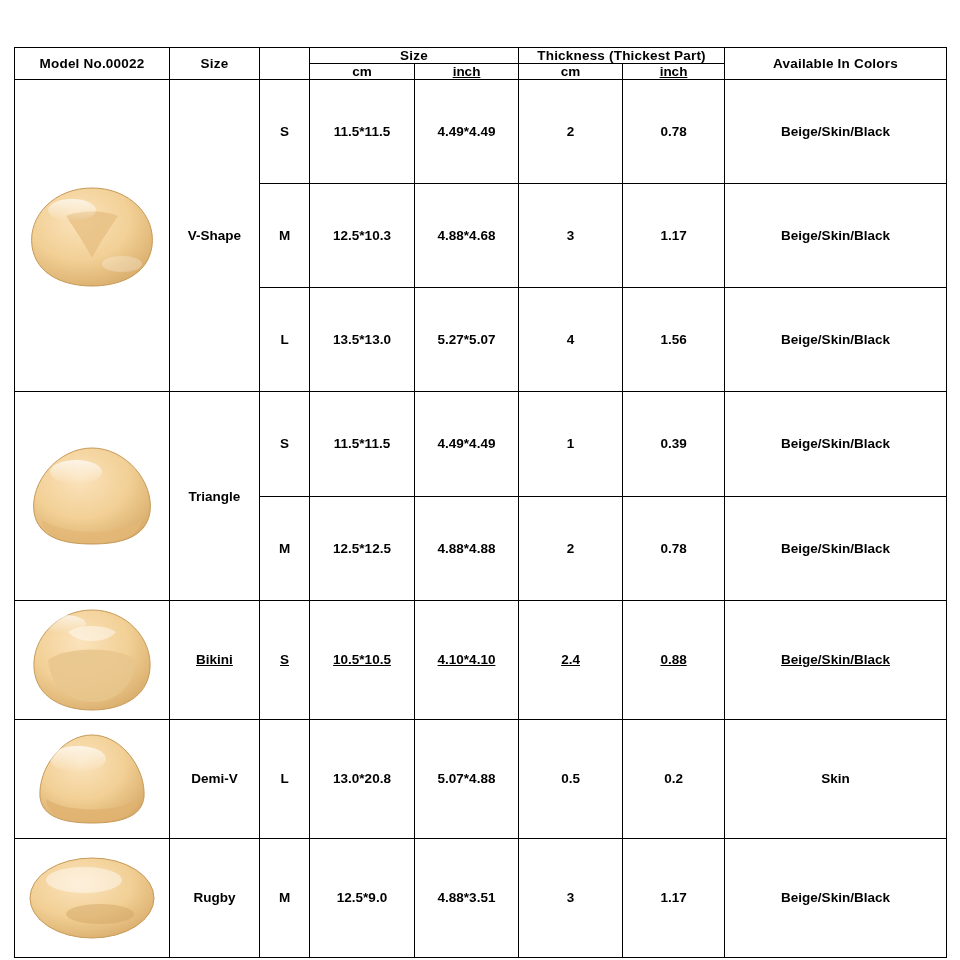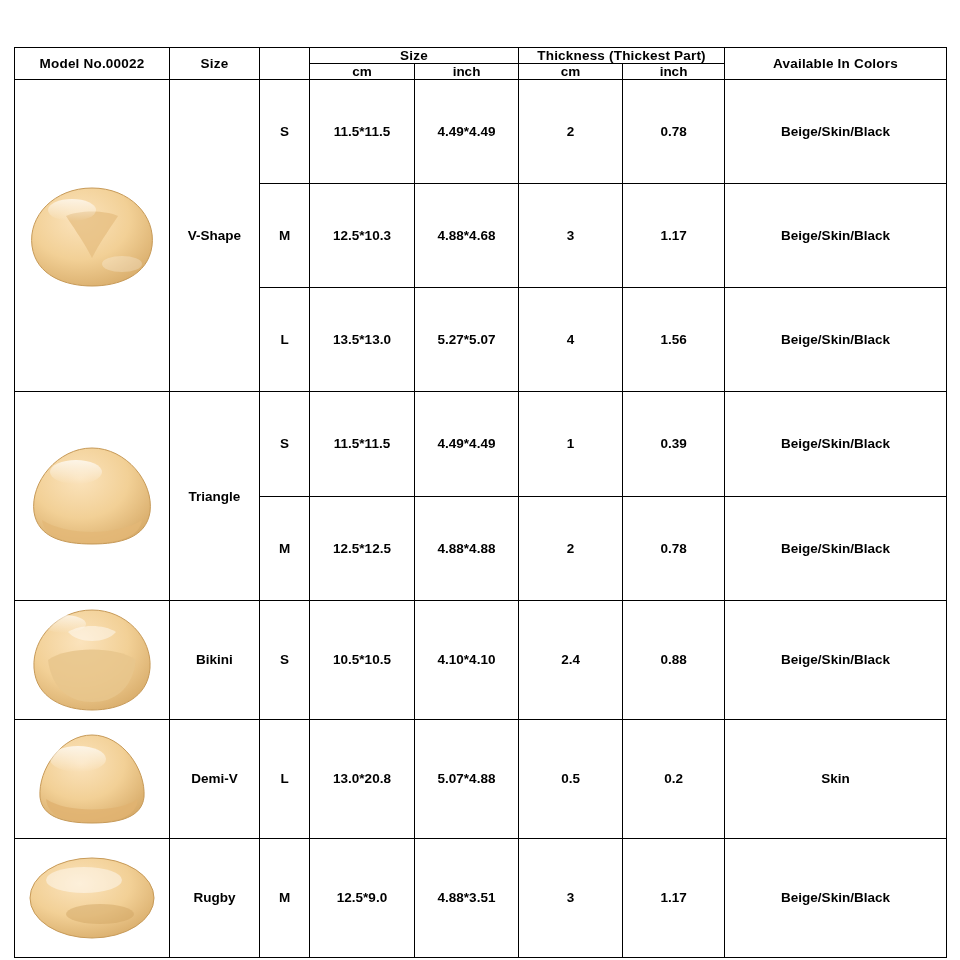--- a/index.html
+++ b/index.html
@@ -39,20 +39,21 @@
   }
   
   .hdr {
     background: #000000;
     color: #ffffff;
     border-color: #000000 !important;
   }
   .hdr-yellow {
     background: #ffe800;
     color: #000000;
+    text-decoration: underline;
   }
   .hdr-cell-title {
     font-size: 14px;
     letter-spacing: 0.2px;
   }
   .hdr-sub {
     font-size: 13.5px;
   }
   
   col.c-img   { width: 155px; }
@@ -194,21 +195,21 @@
           <td class="colors">Beige/Skin/Black</td>
         </tr>
         <tr class="row-h-1" style="height: 104.125px;">
           <td class="size-letter">M</td>
           <td class="cell-plain">12.5*12.5</td>
           <td class="cell-yellow cell-red">4.88*4.88</td>
           <td class="cell-plain">2</td>
           <td class="cell-yellow cell-plain">0.78</td>
           <td class="colors">Beige/Skin/Black</td>
         </tr>
-        <tr class="row-h-1" style="height: 104.125px;">
+        <tr class="row-h-1" style="height: 104.125px; text-decoration: underline;">
           <td class="img-cell" rowspan="1">
             <div class="prod">
               <svg width="140" height="108" viewBox="0 0 140 108">
     <defs>
       <radialGradient id="g-bikini-breast-form" cx="40%" cy="32%" r="75%">
         <stop offset="0%" stop-color="#fbe3bc"></stop>
         <stop offset="55%" stop-color="#f2d096"></stop>
         <stop offset="100%" stop-color="#d8ac6a"></stop>
       </radialGradient>
       <linearGradient id="s-bikini-breast-form" x1="0" y1="0" x2="0" y2="1">

